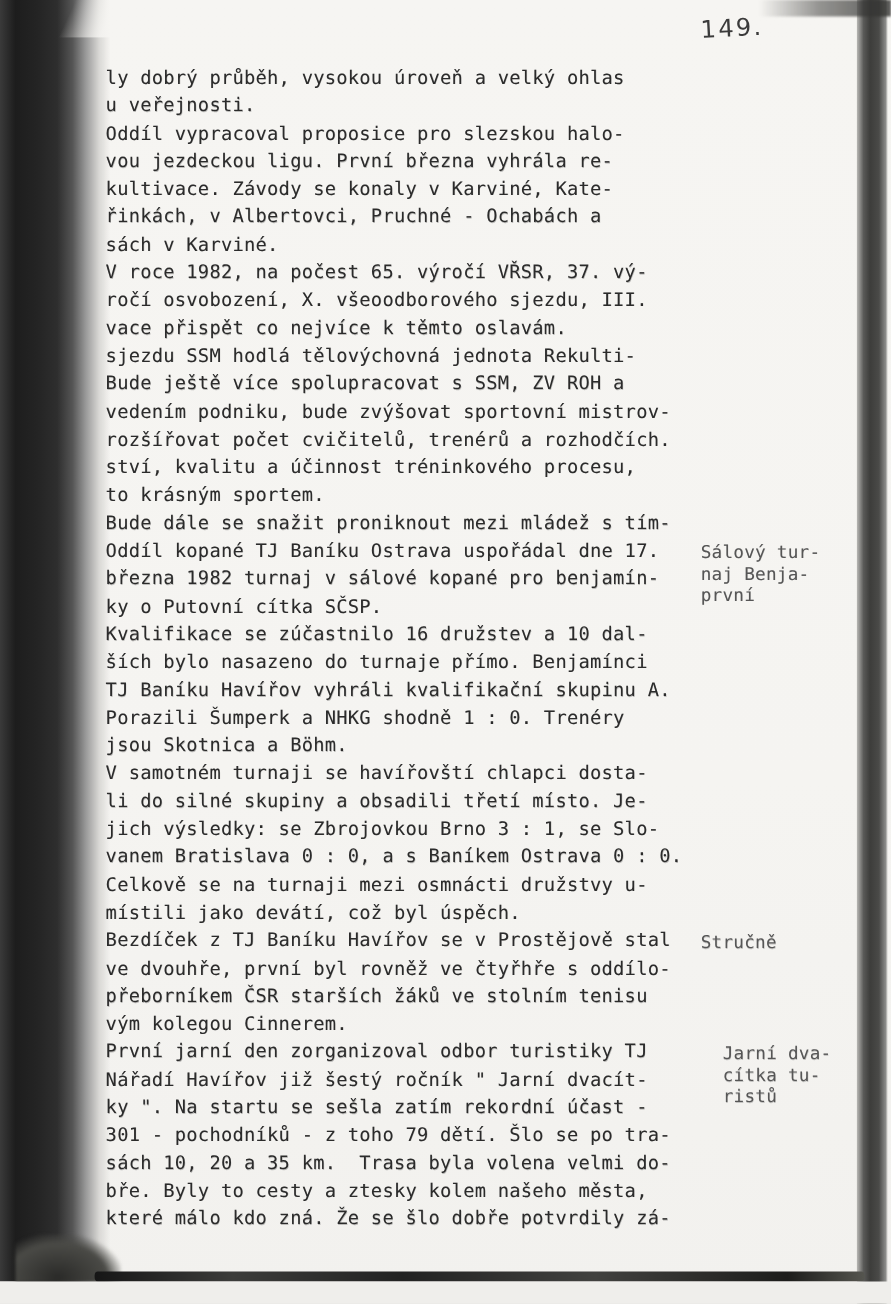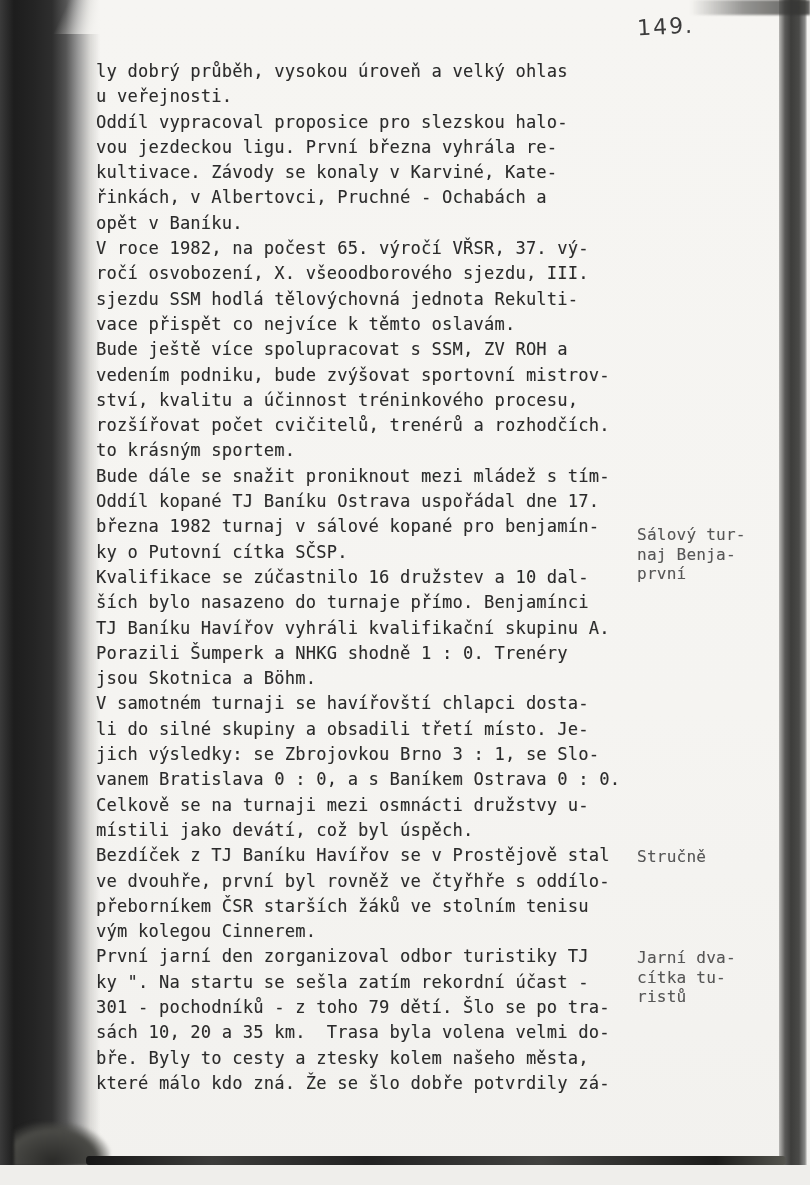--- a/index.html
+++ b/index.html
@@ -70,52 +70,52 @@
   }
   .body-text .line{white-space:pre;height:25.3px;}
   
   .margin-note{
     position:absolute;left:637px;width:150px;
     font-size:16px;line-height:19.5px;letter-spacing:0.25px;
     color:#565656;
     text-shadow:0.3px 0.3px 0 rgba(86,86,86,0.3);
   }
   .margin-note .line{white-space:pre;}
-  .note-0{top:492px;margin-top:33px;}
+  .note-0{top:492px;}
   .note-1{top:847px;}
-  .note-2{top:948px;}
+  .note-2{top:948px;margin-left:20px;}
 </style>
 </head>
 <body>
 
 <div class="scan-page">
 
   <div class="spine-shadow"></div>
   <div class="spine-top-wedge"></div>
   <div class="right-edge"></div>
   <div class="corner-smudge-tr"></div>
 
   <div class="page-number">149.</div>
 
   <div class="body-text">
       <div class="line">ly dobrý průběh, vysokou úroveň a velký ohlas</div>
       <div class="line">u veřejnosti.</div>
       <div class="line">Oddíl vypracoval proposice pro slezskou halo-</div>
       <div class="line">vou jezdeckou ligu. První března vyhrála re-</div>
       <div class="line">kultivace. Závody se konaly v Karviné, Kate-</div>
       <div class="line">řinkách, v Albertovci, Pruchné - Ochabách a</div>
-      <div class="line">opět v Baníku.</div>
+      <div class="line">sách v Karviné.</div>
       <div class="line">V roce 1982, na počest 65. výročí VŘSR, 37. vý-</div>
       <div class="line">ročí osvobození, X. všeoodborového sjezdu, III.</div>
+      <div class="line">vace přispět co nejvíce k těmto oslavám.</div>
       <div class="line">sjezdu SSM hodlá tělovýchovná jednota Rekulti-</div>
-      <div class="line">vace přispět co nejvíce k těmto oslavám.</div>
       <div class="line">Bude ještě více spolupracovat s SSM, ZV ROH a</div>
       <div class="line">vedením podniku, bude zvýšovat sportovní mistrov-</div>
+      <div class="line">rozšířovat počet cvičitelů, trenérů a rozhodčích.</div>
       <div class="line">ství, kvalitu a účinnost tréninkového procesu,</div>
-      <div class="line">rozšířovat počet cvičitelů, trenérů a rozhodčích.</div>
       <div class="line">to krásným sportem.</div>
       <div class="line">Bude dále se snažit proniknout mezi mládež s tím-</div>
       <div class="line">Oddíl kopané TJ Baníku Ostrava uspořádal dne 17.</div>
       <div class="line">března 1982 turnaj v sálové kopané pro benjamín-</div>
       <div class="line">ky o Putovní cítka SČSP.</div>
       <div class="line">Kvalifikace se zúčastnilo 16 družstev a 10 dal-</div>
       <div class="line">ších bylo nasazeno do turnaje přímo. Benjamínci</div>
       <div class="line">TJ Baníku Havířov vyhráli kvalifikační skupinu A.</div>
       <div class="line">Porazili Šumperk a NHKG shodně 1 : 0. Trenéry</div>
       <div class="line">jsou Skotnica a Böhm.</div>
@@ -123,20 +123,21 @@
       <div class="line">li do silné skupiny a obsadili třetí místo. Je-</div>
       <div class="line">jich výsledky: se Zbrojovkou Brno 3 : 1, se Slo-</div>
       <div class="line">vanem Bratislava 0 : 0, a s Baníkem Ostrava 0 : 0.</div>
       <div class="line">Celkově se na turnaji mezi osmnácti družstvy u-</div>
       <div class="line">místili jako devátí, což byl úspěch.</div>
       <div class="line">Bezdíček z TJ Baníku Havířov se v Prostějově stal</div>
       <div class="line">ve dvouhře, první byl rovněž ve čtyřhře s oddílo-</div>
       <div class="line">přeborníkem ČSR starších žáků ve stolním tenisu</div>
       <div class="line">vým kolegou Cinnerem.</div>
       <div class="line">První jarní den zorganizoval odbor turistiky TJ</div>
+      <div class="line">Nářadí Havířov již šestý ročník " Jarní dvacít-</div>
       <div class="line">ky ". Na startu se sešla zatím rekordní účast -</div>
       <div class="line">301 - pochodníků - z toho 79 dětí. Šlo se po tra-</div>
       <div class="line">sách 10, 20 a 35 km.  Trasa byla volena velmi do-</div>
       <div class="line">bře. Byly to cesty a ztesky kolem našeho města,</div>
       <div class="line">které málo kdo zná. Že se šlo dobře potvrdily zá-</div>
     </div>
 
   <div class="margin-note note-0">
       <div class="line">Sálový tur-</div>
       <div class="line">naj Benja-</div>

